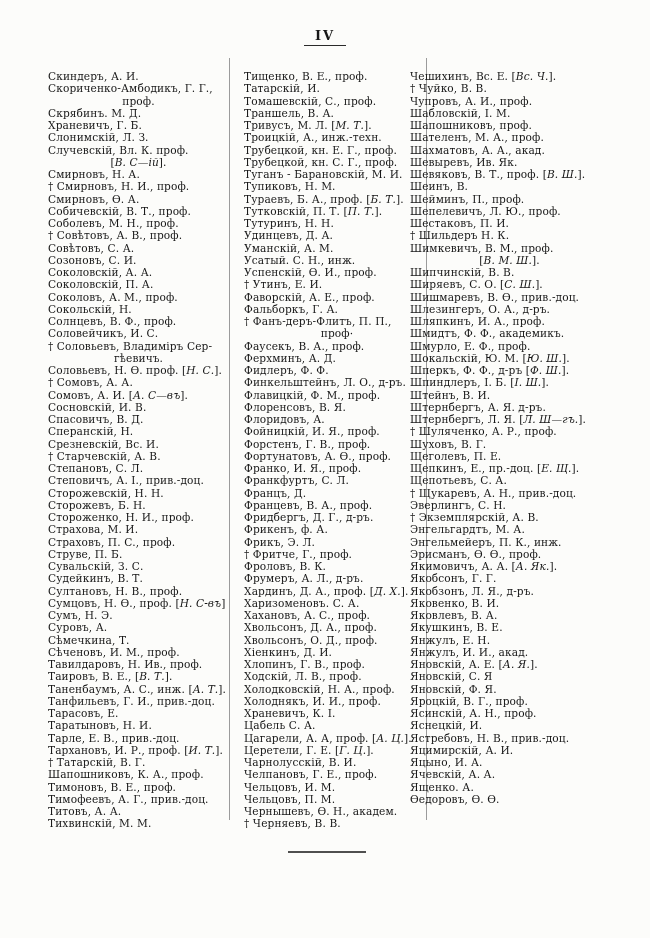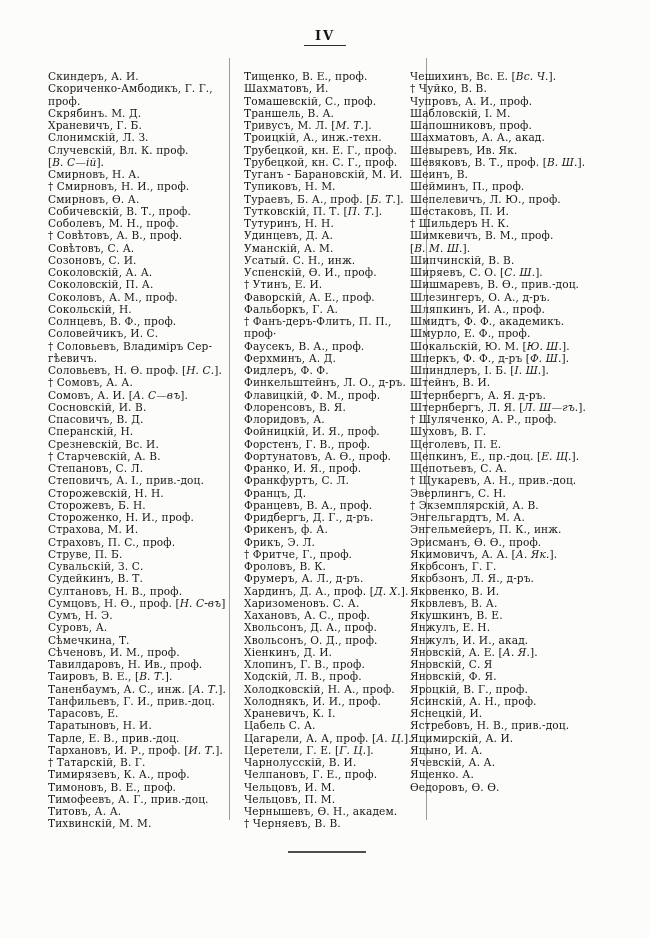--- a/index.html
+++ b/index.html
@@ -18,21 +18,21 @@
     border-bottom:1.5px solid #2a2a2a;
   }
   .col { position:absolute; top:61px;margin-top:9px; }
   .col1 { left:48px;  width:181px; }
   .col2 { left:244px; width:186px; }
   .col3 { left:410px; width:199px; }
   .line {
     font-size:10.6px; line-height:12.25px; white-space:nowrap;
     letter-spacing:0.1px;
   }
-  .line.cont { text-align:left; white-space:nowrap; }
+  .line.cont { text-align:center; white-space:nowrap; }
   .line i { font-style:italic; }
   .vrule {
     position:absolute; top:58px; width:1px; height:762px;
     background:#9b9b9b;
   }
   .vrule.r1 { left:229px; }
   .vrule.r2 { left:426px; }
   .hrule-bottom {
     position:absolute; left:288px; top:851px; width:78px; height:2px;
     background:#4f4f4f;
@@ -100,29 +100,29 @@
       <div class="line">Сѣченовъ, И. М., проф.</div>
       <div class="line">Тавилдаровъ, Н. Ив., проф.</div>
       <div class="line">Таировъ, В. Е., [<i>В. Т.</i>].</div>
       <div class="line">Таненбаумъ, А. С., инж. [<i>А. Т.</i>].</div>
       <div class="line">Танфильевъ, Г. И., прив.-доц.</div>
       <div class="line">Тарасовъ, Е.</div>
       <div class="line">Таратыновъ, Н. И.</div>
       <div class="line">Тарле, Е. В., прив.-доц.</div>
       <div class="line">Тархановъ, И. Р., проф. [<i>И. Т.</i>].</div>
       <div class="line">† Татарскій, В. Г.</div>
-      <div class="line">Тимирязевъ, К. А., проф.</div>
+      <div class="line">Шапошниковъ, К. А., проф.</div>
       <div class="line">Тимоновъ, В. Е., проф.</div>
       <div class="line">Тимофеевъ, А. Г., прив.-доц.</div>
       <div class="line">Титовъ, А. А.</div>
       <div class="line">Тихвинскій, М. М.</div>
     </div>
   <div class="col col2">
       <div class="line">Тищенко, В. Е., проф.</div>
-      <div class="line">Шахматовъ, И.</div>
+      <div class="line">Татарскій, И.</div>
       <div class="line">Томашевскій, С., проф.</div>
       <div class="line">Траншель, В. А.</div>
       <div class="line">Тривусъ, М. Л. [<i>М. Т.</i>].</div>
       <div class="line">Троицкій, А., инж.-техн.</div>
       <div class="line">Трубецкой, кн. Е. Г., проф.</div>
       <div class="line">Трубецкой, кн. С. Г., проф.</div>
       <div class="line">Туганъ - Барановскій, М. И.</div>
       <div class="line">Тупиковъ, Н. М.</div>
       <div class="line">Тураевъ, Б. А., проф. [<i>Б. Т.</i>].</div>
       <div class="line">Тутковскій, П. Т. [<i>П. Т.</i>].</div>
@@ -176,20 +176,21 @@
       <div class="line">Чельцовъ, П. М.</div>
       <div class="line">Чернышевъ, Ѳ. Н., академ.</div>
       <div class="line">† Черняевъ, В. В.</div>
     </div>
   <div class="col col3">
       <div class="line">Чешихинъ, Вс. Е. [<i>Вс. Ч.</i>].</div>
       <div class="line">† Чуйко, В. В.</div>
       <div class="line">Чупровъ, А. И., проф.</div>
       <div class="line">Шабловскій, І. М.</div>
       <div class="line">Шапошниковъ, проф.</div>
+      <div class="line">Шателенъ, М. А., проф.</div>
       <div class="line">Шахматовъ, А. А., акад.</div>
       <div class="line">Шевыревъ, Ив. Як.</div>
       <div class="line">Шевяковъ, В. Т., проф. [<i>В. Ш.</i>].</div>
       <div class="line">Шеинъ, В.</div>
       <div class="line">Шейминъ, П., проф.</div>
       <div class="line">Шепелевичъ, Л. Ю., проф.</div>
       <div class="line">Шестаковъ, П. И.</div>
       <div class="line">† Шильдеръ Н. К.</div>
       <div class="line">Шимкевичъ, В. М., проф.</div>
       <div class="line cont">[<i>В. М. Ш.</i>].</div>

